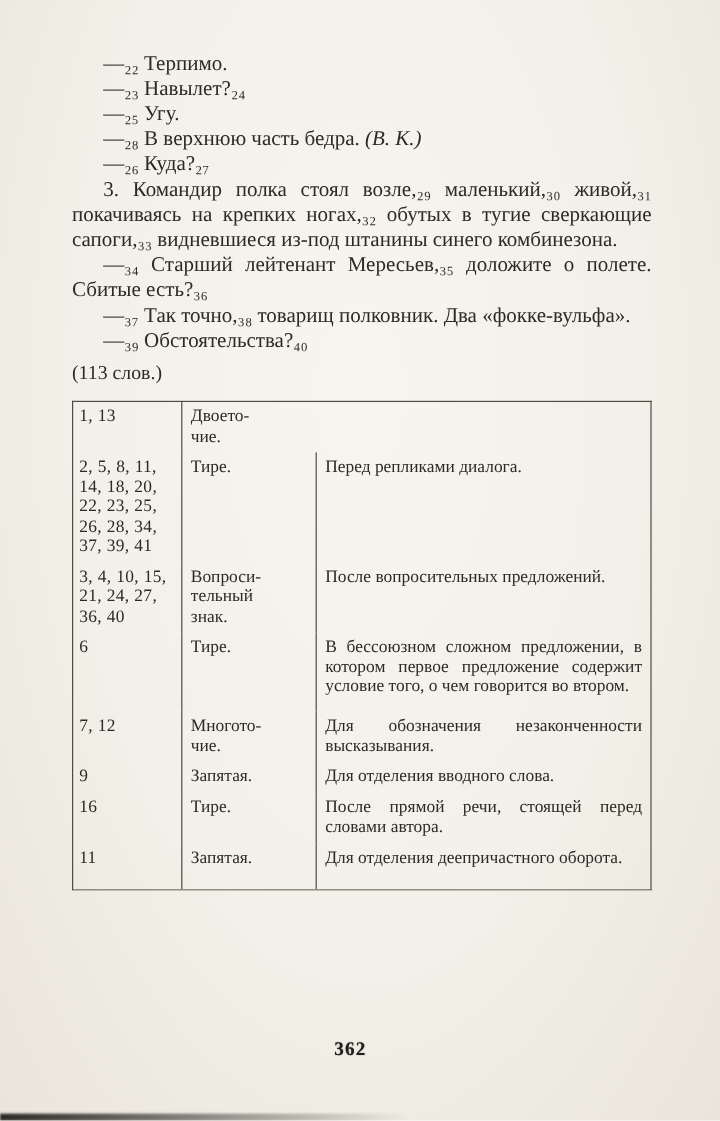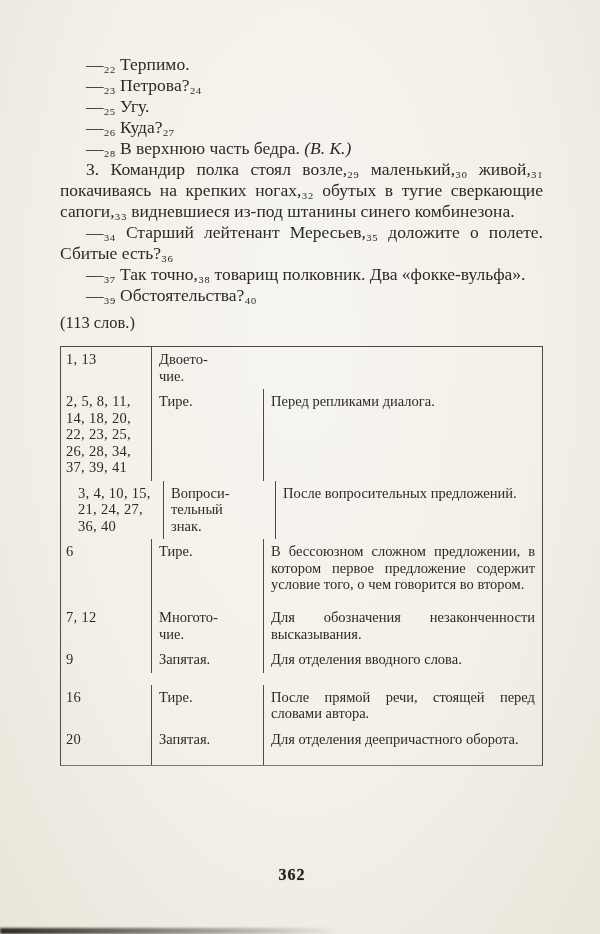--- a/index.html
+++ b/index.html
@@ -7,21 +7,21 @@
   body {
     width: 600px; height: 934px;
     font-family: "Liberation Serif", "DejaVu Serif", serif;
     color: #2c2a24;
   }
   .page {
     position: relative;
     width: 600px; height: 934px;
     overflow: hidden;
     background: radial-gradient(ellipse at 50% 35%, #f7f5f0 0%, #f3f0e9 55%, #e9e5da 100%);
-    padding: 54px 57px 0 60px;
+    padding: 42px 57px 0 60px;
   }
   .line, .para {
     margin: 0;
     font-size: 17.5px;
     line-height: 21px;
     text-align: justify;
     text-indent: 26px;
     hyphens: auto;
   }
   .attr { font-style: italic; }
@@ -44,25 +44,25 @@
   .cell.nums {
     font-weight: normal;
     white-space: pre-line;
     padding-left: 5px;
     letter-spacing: 0.3px;
   }
   .cell.mark { border-left: 1.5px solid #4f4b42; white-space: pre-line; }
   .cell.usage { border-left: 1.5px solid #4f4b42; text-align: justify; hyphens: auto; }
   .r1 { min-height: 42px; }
   .r2 { min-height: 86px; }
-  .r3 { min-height: 54px; margin-left: 12px; }
+  .r3 { min-height: 54px; }
   .r4 { min-height: 66px; }
   .r5 { min-height: 41px; }
   .r6 { min-height: 21px; }
-  .r7 { min-height: 42px; margin-top: 12px; }
+  .r7 { min-height: 42px; }
   .r8 { min-height: 38px; }
   .page-number {
     position: absolute;
     left: 0; right: 16px; top: 866px;
     text-align: center;
     font-weight: bold;
     font-size: 16px;
     letter-spacing: 1px;
     color: #201e19;
     text-shadow: 0 0 1px rgba(32,30,25,0.55);
@@ -74,24 +74,24 @@
     background: linear-gradient(to right, rgba(25,22,18,0.9) 0%, rgba(25,22,18,0.5) 45%, rgba(25,22,18,0) 100%);
     filter: blur(1px);
   }
 </style>
 </head>
 <body>
 
 <div class="page">
 
   <p class="line">—₂₂ Терпимо.</p>
-  <p class="line">—₂₃ Петрова?₂₄</p>
+  <p class="line">—₂₃ Навылет?₂₄</p>
   <p class="line">—₂₅ Угу.</p>
+  <p class="line"><span>—₂₈ В верхнюю часть бедра. </span><span class="attr">(В. К.)</span></p>
   <p class="line">—₂₆ Куда?₂₇</p>
-  <p class="line"><span>—₂₈ В верхнюю часть бедра. </span><span class="attr">(В. К.)</span></p>
 
   <p class="para">3. Командир полка стоял возле,₂₉ маленький,₃₀ живой,₃₁ покачиваясь на крепких ногах,₃₂ обутых в тугие сверкающие сапоги,₃₃ видневшиеся из-под штанины синего комбинезона.</p>
 
   <p class="line">—₃₄ Старший лейтенант Мересьев,₃₅ доложите о полете. Сбитые есть?₃₆</p>
   <p class="line">—₃₇ Так точно,₃₈ товарищ полковник. Два «фокке-вульфа».</p>
   <p class="line">—₃₉ Обстоятельства?₄₀</p>
 
   <div class="word-count">(113 слов.)</div>
 
   <div class="ptable">
@@ -133,21 +133,21 @@
       <div class="cell nums">9</div>
       <div class="cell mark">Запятая.</div>
       <div class="cell usage">Для отделения вводного слова.</div>
     </div>
     <div class="row r7">
       <div class="cell nums">16</div>
       <div class="cell mark">Тире.</div>
       <div class="cell usage">После прямой речи, стоящей перед словами автора.</div>
     </div>
     <div class="row r8">
-      <div class="cell nums">20</div>
+      <div class="cell nums">11</div>
       <div class="cell mark">Запятая.</div>
       <div class="cell usage">Для отделения деепричастного оборота.</div>
     </div>
   </div>
 
   <div class="page-number">362</div>
   <div class="scan-shadow"></div>
 </div>
 
 </body></html>

